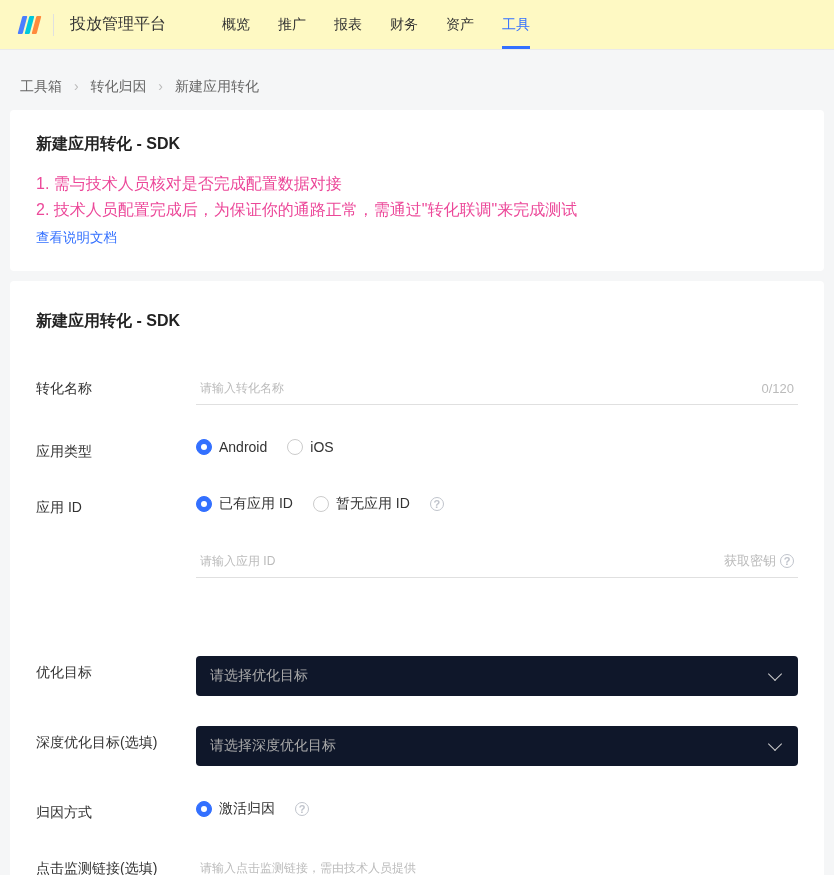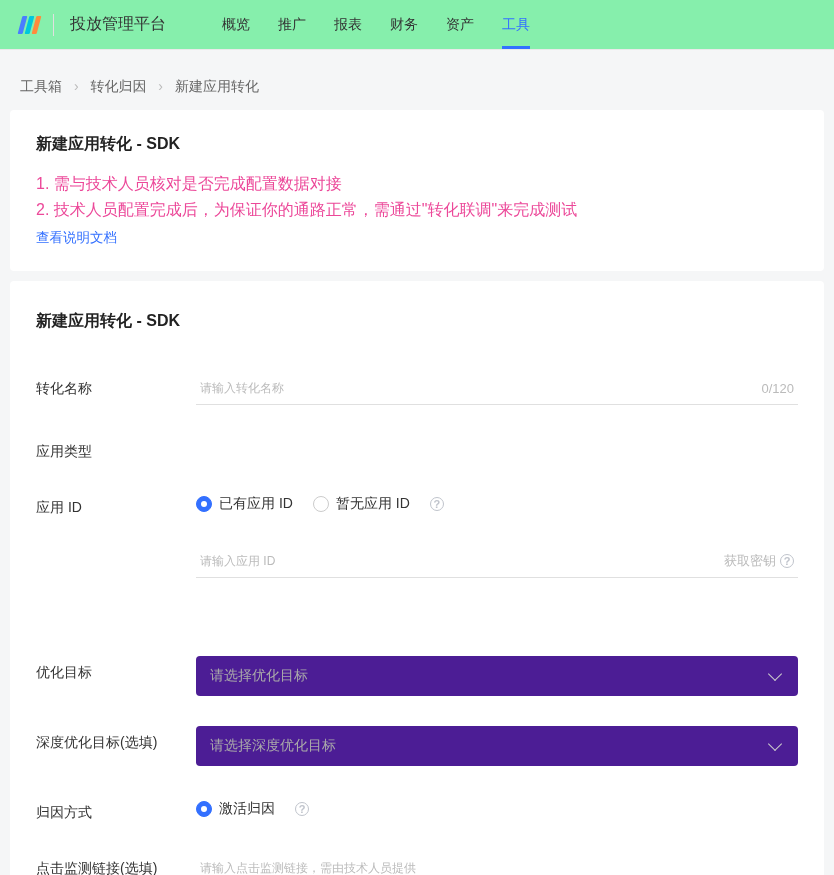--- a/index.html
+++ b/index.html
@@ -8,21 +8,21 @@
       box-sizing: border-box;
     }
     body {
       font-family: -apple-system, BlinkMacSystemFont, "Segoe UI", "Microsoft YaHei", sans-serif;
       background: #f5f6f7;
       color: #333;
       font-size: 14px;
       width: 834px;
     }
     .header {
-      background: #86efac;
+      background: #fef9c3;
       display: flex;
       align-items: center;
       height: 50px;
       padding: 0 20px;
       border-bottom: 1px solid #eaeaea;
     }
     .logo {
       display: flex;
       align-items: center;
       gap: 2px;
@@ -216,21 +216,21 @@
       border-radius: 50%;
       color: #c0c4cc;
       font-size: 11px;
       display: inline-flex;
       align-items: center;
       justify-content: center;
       border: 1px solid #c0c4cc;
       font-weight: bold;
     }
     .select-box {
-      background: #4c1d95;
+      background: #0f172a;
       border-radius: 4px;
       padding: 11px 14px;
       display: flex;
       justify-content: space-between;
       align-items: center;
       cursor: pointer;
       color: #aaa;
     }
     .chevron-down {
       width: 10px;
@@ -291,20 +291,32 @@
       <div class="form-control">
         <div class="input-wrapper">
           <input type="text" class="text-input" placeholder="请输入转化名称" style="">
           <span class="char-count">0/120</span>
         </div>
       </div>
     </div>
 
     <div class="form-row">
       <div class="form-label">应用类型</div>
+      <div class="form-control">
+        <div class="radio-group">
+          <div class="radio-item">
+            <div class="radio-circle selected"></div>
+            <span class="radio-label">Android</span>
+          </div>
+          <div class="radio-item">
+            <div class="radio-circle"></div>
+            <span class="radio-label">iOS</span>
+          </div>
+        </div>
+      </div>
     </div>
 
     <div class="form-row" style="margin-bottom:14px">
       <div class="form-label">应用 ID</div>
       <div class="form-control">
         <div class="radio-group">
           <div class="radio-item">
             <div class="radio-circle selected"></div>
             <span class="radio-label">已有应用 ID</span>
           </div>

